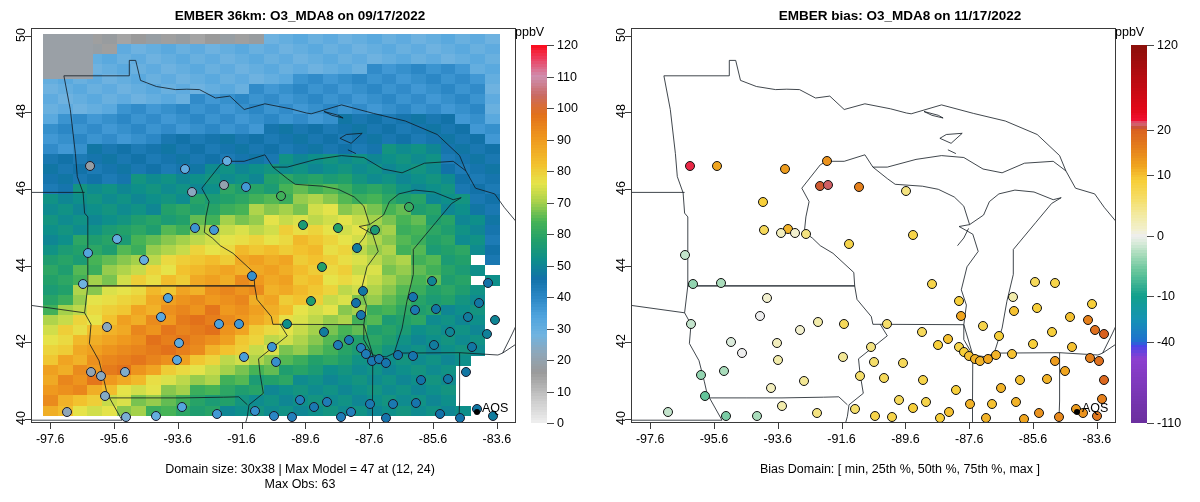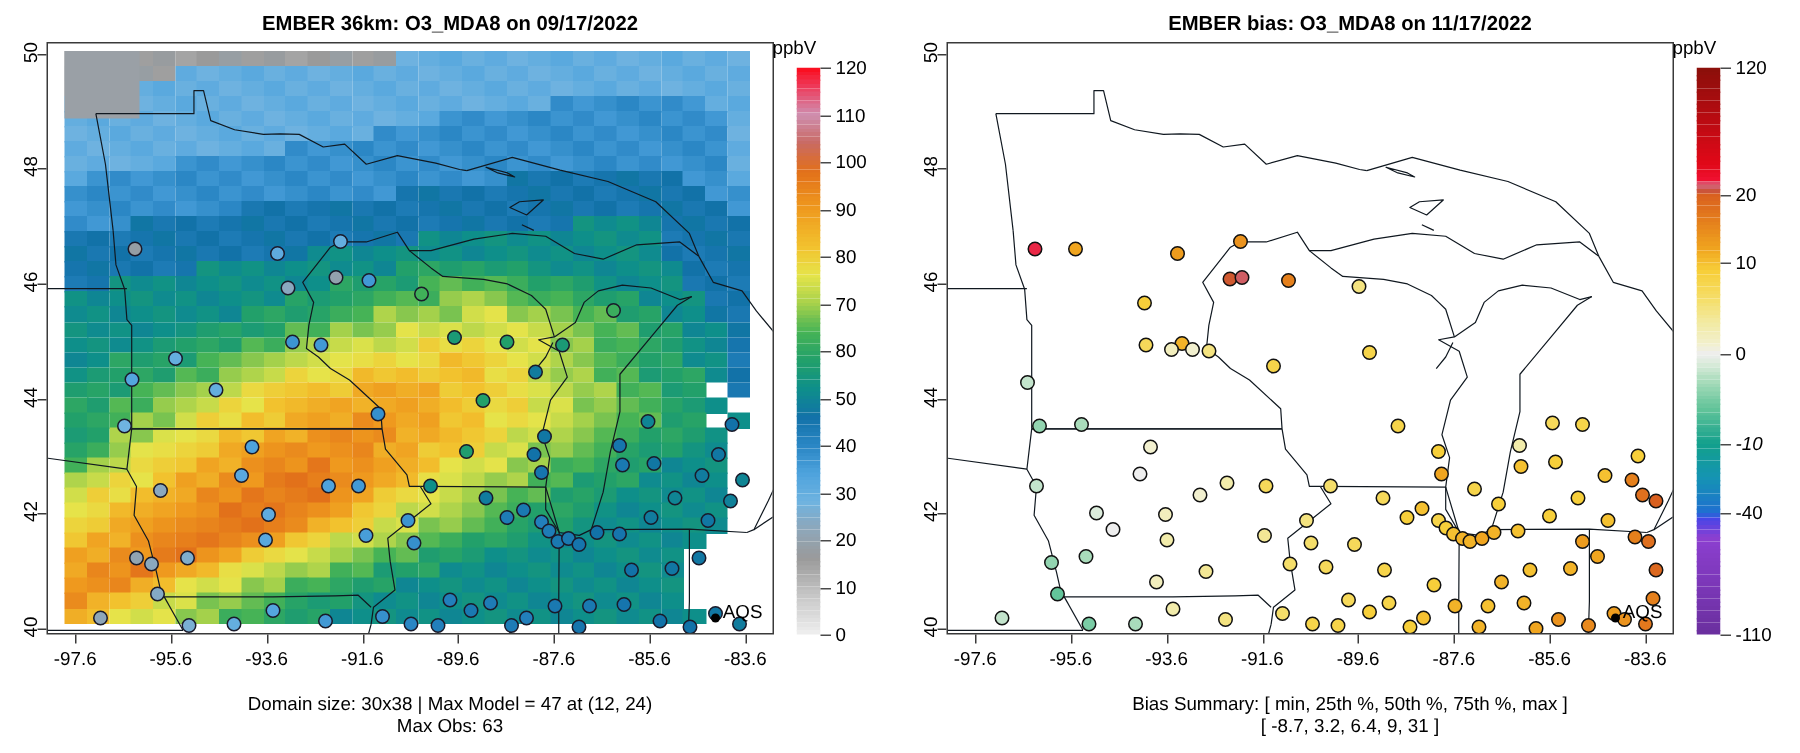--- a/index.html
+++ b/index.html
@@ -1697,22 +1697,21 @@
         <div class="ylab-rot" style="left: 7px; top: 334.466px;">42</div>
         <div class="tick tick-y" style="left: 25px; top: 265.767px;"></div>
         <div class="ylab-rot" style="left: 7px; top: 257.767px;">44</div>
         <div class="tick tick-y" style="left: 25px; top: 189.068px;"></div>
         <div class="ylab-rot" style="left: 7px; top: 181.068px;">46</div>
         <div class="tick tick-y" style="left: 25px; top: 112.369px;"></div>
         <div class="ylab-rot" style="left: 7px; top: 104.369px;">48</div>
         <div class="tick tick-y" style="left: 25px; top: 35.6699px;"></div>
         <div class="ylab-rot" style="left: 7px; top: 27.6699px;">50</div>
       </div>
-    <div class="caption" style="top:462px">Bias Summary: [ min, 25th %, 50th %, 75th %, max ]</div>
-    <div class="caption" style="top:477px">[ -8.7,   3.2,   6.4,   9,   31 ]</div>
+    <div class="caption" style="top:462px">Bias Domain: [ min, 25th %, 50th %, 75th %, max ]</div>
     <div id="cbar-bias">
         <div class="cbar-unit" style="left: 515px; top: 25px;">ppbV</div>
         <div class="cbar" style="left: 531px; top: 45px; height: 378px;">
           <div class="cbar-seg" style="top: 0px; height: 3.3px; background: rgb(140, 15, 10);"></div>
           <div class="cbar-seg" style="top: 2.7px; height: 3.3px; background: rgb(143, 15, 11);"></div>
           <div class="cbar-seg" style="top: 5.4px; height: 3.3px; background: rgb(147, 14, 11);"></div>
           <div class="cbar-seg" style="top: 8.1px; height: 3.3px; background: rgb(151, 14, 12);"></div>
           <div class="cbar-seg" style="top: 10.8px; height: 3.3px; background: rgb(154, 14, 13);"></div>
           <div class="cbar-seg" style="top: 13.5px; height: 3.3px; background: rgb(158, 13, 13);"></div>
           <div class="cbar-seg" style="top: 16.2px; height: 3.3px; background: rgb(162, 13, 14);"></div>
@@ -1852,21 +1851,21 @@
         </div>
         <div class="cbar-tick" style="left: 547px; top: 45px;"></div>
         <div class="cbar-lab" style="left: 557px; top: 45px;">120</div>
         <div class="cbar-tick" style="left: 547px; top: 130.05px;"></div>
         <div class="cbar-lab" style="left: 557px; top: 130.05px;">20</div>
         <div class="cbar-tick" style="left: 547px; top: 175.41px;"></div>
         <div class="cbar-lab" style="left: 557px; top: 175.41px;">10</div>
         <div class="cbar-tick" style="left: 547px; top: 235.89px;"></div>
         <div class="cbar-lab" style="left: 557px; top: 235.89px;">0</div>
         <div class="cbar-tick" style="left: 547px; top: 296.37px;"></div>
-        <div class="cbar-lab" style="left: 557px; top: 296.37px; font-style: italic;">-10</div>
+        <div class="cbar-lab" style="left: 557px; top: 296.37px;">-10</div>
         <div class="cbar-tick" style="left: 547px; top: 341.73px;"></div>
         <div class="cbar-lab" style="left: 557px; top: 341.73px;">-40</div>
         <div class="cbar-tick" style="left: 547px; top: 423px;"></div>
         <div class="cbar-lab" style="left: 557px; top: 423px;">-110</div>
       </div>
   </div>
 
 </div>
 
 </body></html>

